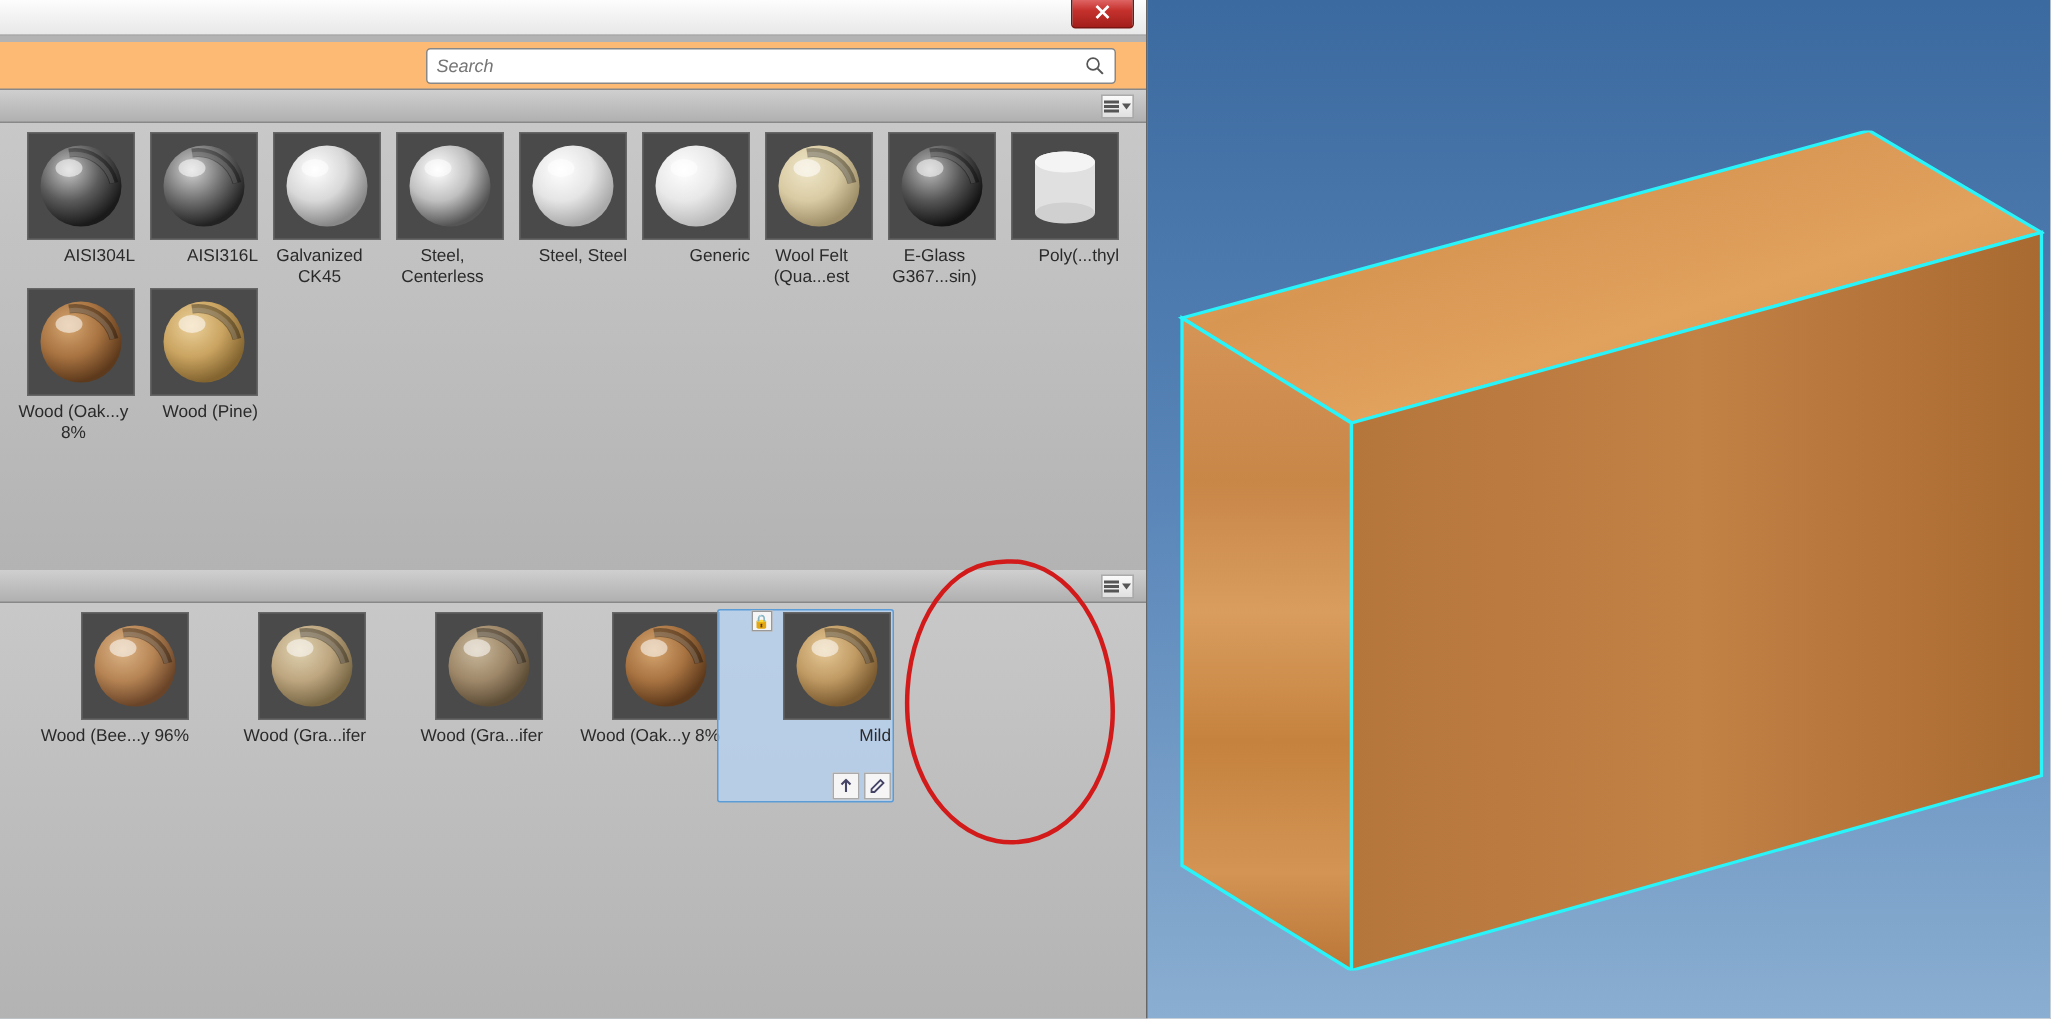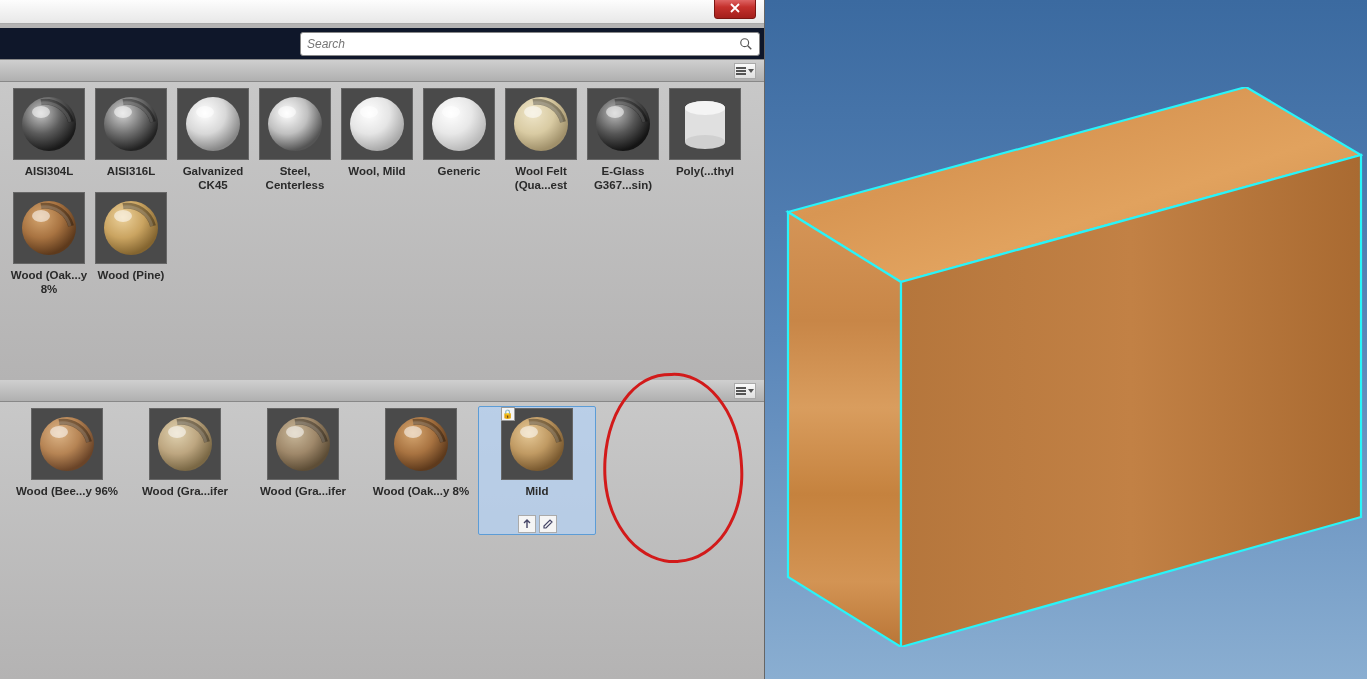--- a/index.html
+++ b/index.html
@@ -57,22 +57,22 @@
     cursor: pointer;
   }
   .search-row {
     position: absolute;
     top: 28px;
     left: 0; right: 0;
     height: 32px;
     display: flex;
     align-items: center;
     justify-content: flex-end;
-    padding: 0 4px;
-    background: #0f172a;
+    padding: 0 20px;
+    background: #fdba74;
     border-bottom: 1px solid #888;
   }
   .search-box {
     width: 460px;
     height: 24px;
     background: #fff;
     border: 1px solid #888;
     border-radius: 3px;
     display: flex;
     align-items: center;
@@ -120,24 +120,23 @@
     padding: 6px 8px;
     display: flex;
     flex-wrap: wrap;
     align-content: flex-start;
     overflow: hidden;
   }
   .mat-item {
     width: 82px;
     display: flex;
     flex-direction: column;
-    align-items: center;
+    align-items: flex-end;
     cursor: pointer;
     position: relative;
-    font-weight: bold;
   }
   .grid-area2 .mat-item {
     width: 118px;
   }
   .mat-item.selected {
     border: 1px solid #5c9cd6;
     background: rgba(180, 210, 245, 0.7);
     border-radius: 2px;
     padding: 1px;
     margin: -2px;
@@ -375,21 +374,21 @@
         <stop offset="0%" stop-color="#ffffff"></stop>
         <stop offset="55%" stop-color="#e5e5e5"></stop>
         <stop offset="100%" stop-color="#aaa"></stop>
       </radialGradient>
     </defs>
     <circle cx="32" cy="32" r="27" fill="url(#gwhite-matte)"></circle>
 
     <ellipse cx="24" cy="20" rx="9" ry="6" fill="rgba(255,255,255,.55)"></ellipse>
   </svg>
         </div>
-        <div class="mat-label">Wool, Mild</div>
+        <div class="mat-label">Steel, Steel</div>
       </div>
       <div class="mat-item">
         <div class="mat-swatch">
           <svg width="64" height="64" viewBox="0 0 64 64">
     <rect width="64" height="64" fill="#4a4a4a"></rect>
     <defs>
       <radialGradient id="gwhite-plain" cx="35%" cy="30%" r="70%">
         <stop offset="0%" stop-color="#ffffff"></stop>
         <stop offset="55%" stop-color="#e8e8e8"></stop>
         <stop offset="100%" stop-color="#bbb"></stop>

